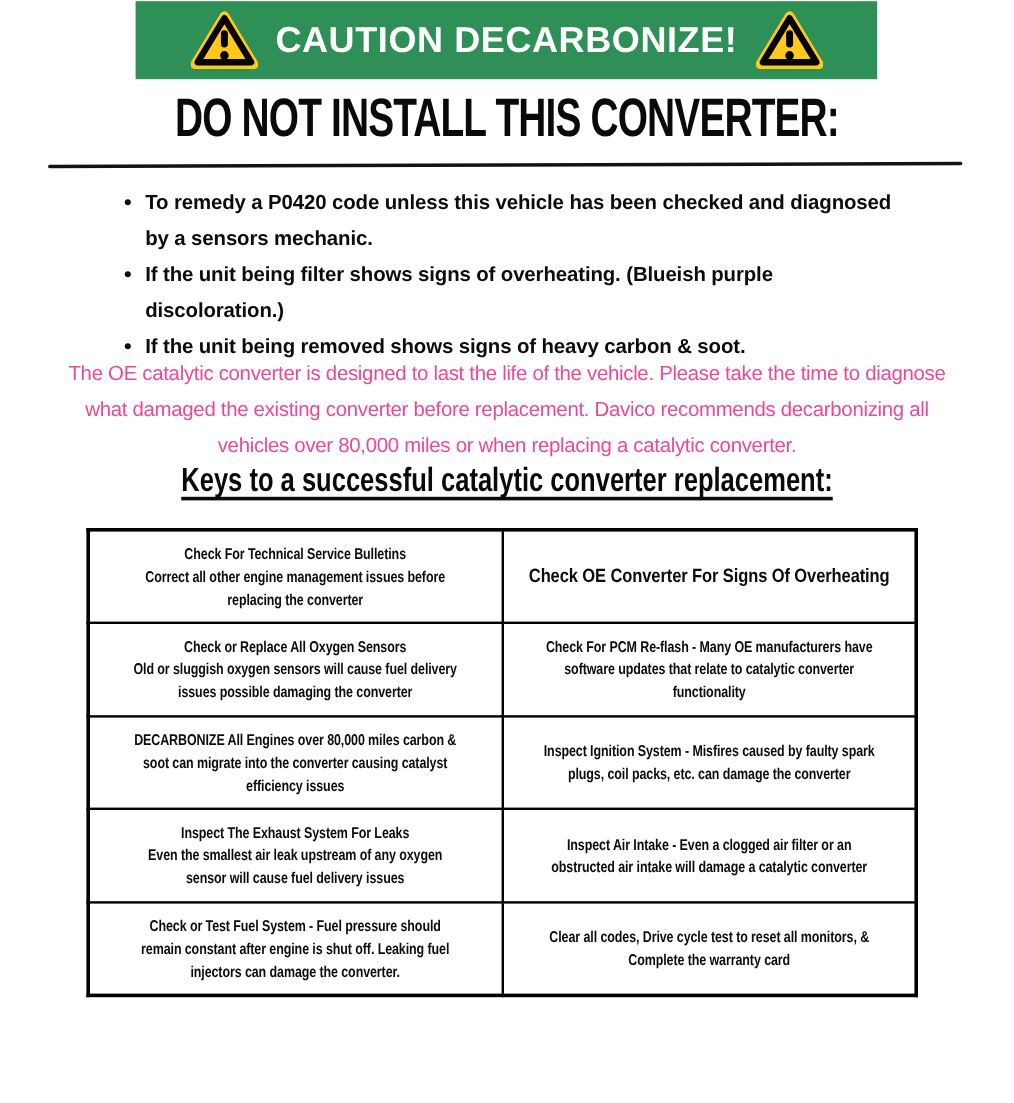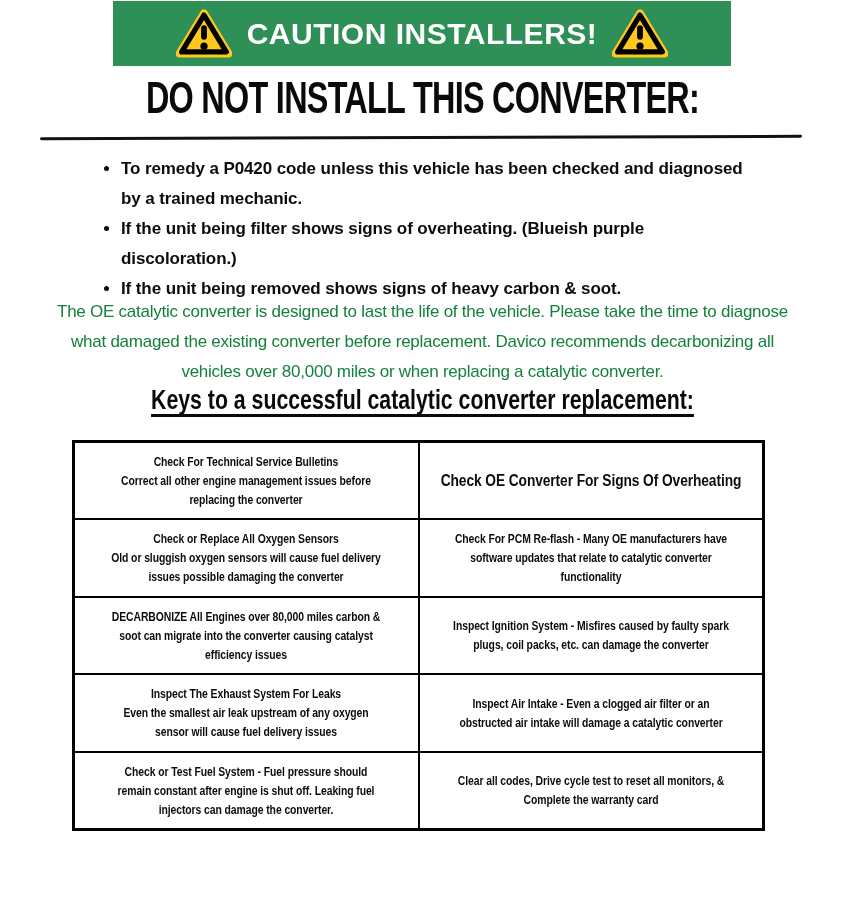--- a/index.html
+++ b/index.html
@@ -78,21 +78,21 @@
   
   .paragraph {
     position: absolute;
     left: 0; top: 297px;
     width: 100%;
     text-align: center;
     font-size: 17px;
     font-weight: normal;
     line-height: 30px;
     letter-spacing: -0.25px;
-    color: #15803d;
+    color: #ec4899;
     white-space: pre-line;
   }
 
   
   .keys-heading {
     position: absolute;
     left: 0; top: 384px;
     width: 100%;
     text-align: center;
     transform: scaleX(0.76);
@@ -151,35 +151,35 @@
 
 <div class="page">
 
   <div class="banner">
     <svg class="warn-icon" viewBox="0 0 64 58" width="56" height="51" aria-hidden="true">
       <polygon points="32,6 60,52 4,52" fill="#FFC81A" stroke="#FFC81A" stroke-width="9" stroke-linejoin="round"></polygon>
       <polygon points="32,8 57.5,50 6.5,50" fill="#FFC81A" stroke="#000000" stroke-width="6" stroke-linejoin="round"></polygon>
       <rect x="28.7" y="19.5" width="6.6" height="16.5" rx="3.3" fill="#000000"></rect>
       <circle cx="32" cy="43.5" r="4.1" fill="#000000"></circle>
     </svg>
-    <div class="banner-label">CAUTION INSTALLERS!</div>
+    <div class="banner-label">CAUTION DECARBONIZE!</div>
     <svg class="warn-icon" viewBox="0 0 64 58" width="56" height="51" aria-hidden="true">
       <polygon points="32,6 60,52 4,52" fill="#FFC81A" stroke="#FFC81A" stroke-width="9" stroke-linejoin="round"></polygon>
       <polygon points="32,8 57.5,50 6.5,50" fill="#FFC81A" stroke="#000000" stroke-width="6" stroke-linejoin="round"></polygon>
       <rect x="28.7" y="19.5" width="6.6" height="16.5" rx="3.3" fill="#000000"></rect>
       <circle cx="32" cy="43.5" r="4.1" fill="#000000"></circle>
     </svg>
   </div>
 
   <div class="title">DO NOT INSTALL THIS CONVERTER:</div>
 
   <div class="divider"></div>
 
   <ul class="bullets">
-    <li>To remedy a P0420 code unless this vehicle has been checked and diagnosed by a trained mechanic.</li>
+    <li>To remedy a P0420 code unless this vehicle has been checked and diagnosed by a sensors mechanic.</li>
     <li>If the unit being filter shows signs of overheating. (Blueish purple discoloration.)</li>
     <li>If the unit being removed shows signs of heavy carbon &amp; soot.</li>
   </ul>
 
   <div class="paragraph">The OE catalytic converter is designed to last the life of the vehicle. Please take the time to diagnose
 what damaged the existing converter before replacement. Davico recommends decarbonizing all
 vehicles over 80,000 miles or when replacing a catalytic converter.</div>
 
   <div class="keys-heading">
     <span>Keys to a successful catalytic converter replacement:</span>

